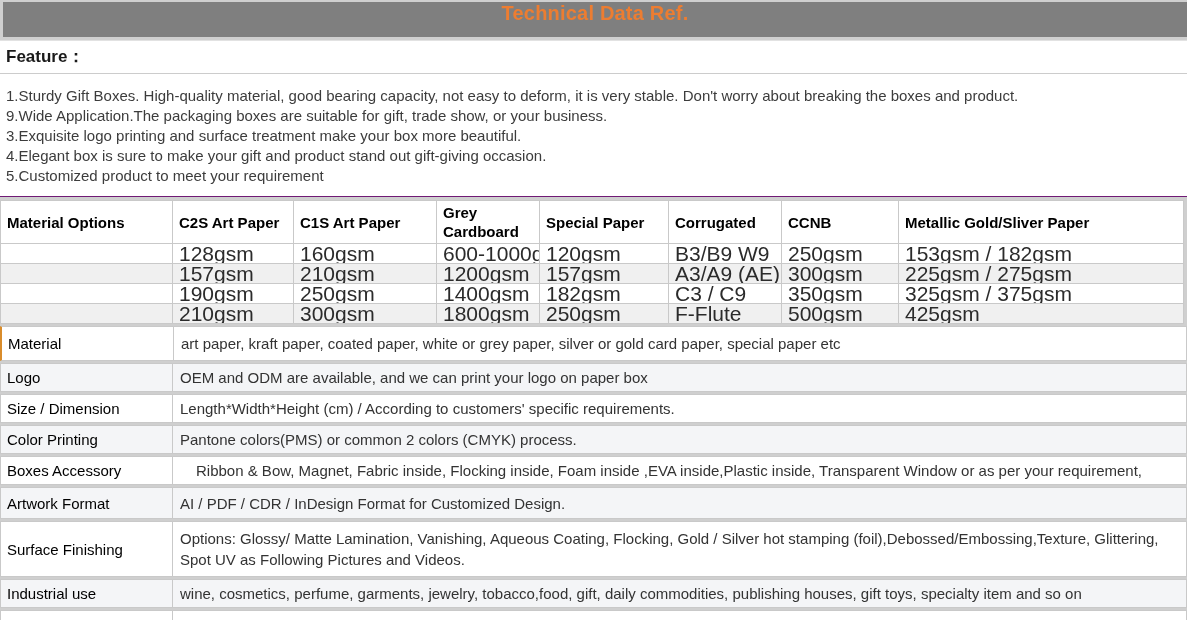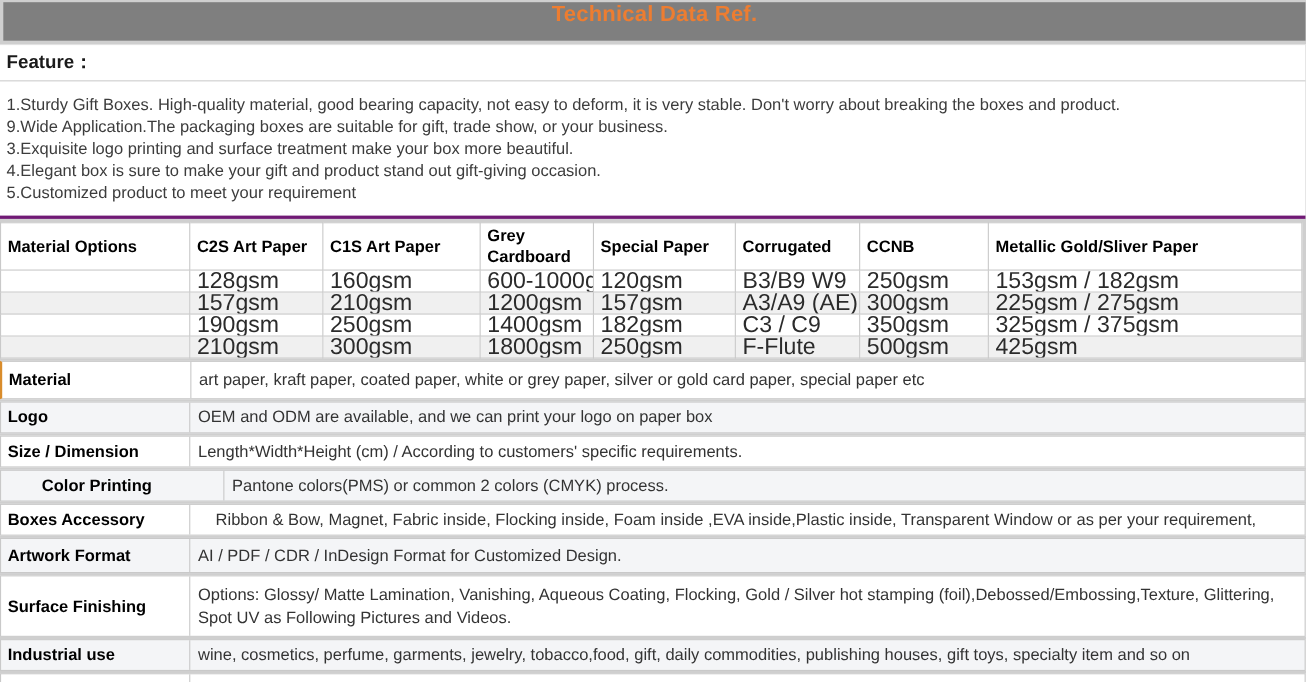--- a/index.html
+++ b/index.html
@@ -14,21 +14,21 @@
     height:35px; margin:2px 0 0 3px;
     background:#7f7f7f;
     display:flex; justify-content:center;
   }
   .titlebar .title {
     color:#ED7D31; font-size:20px; font-weight:bold; letter-spacing:0.2px;
   }
   
   .feature-box {
     margin-top:3px; background:#ffffff;
-    border-top:1px solid #e2e2e2; border-bottom:3px solid #701a75;
+    border-top:1px solid #e2e2e2; border-bottom:1px solid #701a75;
   }
   .feature-heading {
     font-size:17px; font-weight:bold; color:#1a1a1a;
     padding:4px 6px 5px 6px;
     border-bottom:1px solid #cccccc;
   }
   .feature-list { padding:12px 6px 10px 6px; }
   .feature-item {
     font-size:15px; color:#3c3c3c; line-height:20px; white-space:nowrap;
   }
@@ -55,32 +55,32 @@
   
   .spec-rows { margin-top:2px; display:flex; flex-direction:column; gap:2px; }
   .spec-row {
     display:flex; background:#ffffff; border:1px solid #c9c9c9;
     box-sizing:border-box;
   }
   .spec-row:nth-child(even) { background:#f4f5f7; }
   .spec-row:nth-child(1) { border-left:2px solid #d98c2b; min-height:35px; }
   .spec-row:nth-child(2) { min-height:22px; }
   .spec-row:nth-child(3) { min-height:26px; }
-  .spec-row:nth-child(4) { min-height:28px;padding-left:31px; }
+  .spec-row:nth-child(4) { min-height:28px; }
   .spec-row:nth-child(5) { min-height:28px;gap:16px; }
   .spec-row:nth-child(6) { min-height:32px; }
   .spec-row:nth-child(7) { min-height:56px; }
   .spec-row:nth-child(8) { min-height:29px; }
   .spec-row:nth-child(9) { min-height:34px; }
   .spec-label {
     width:172px; min-width:172px; box-sizing:border-box;
     border-right:1px solid #c9c9c9;
     display:flex; align-items:center;
     padding-left:6px;
-    font-size:15px; font-weight:bold; color:#000;
+    font-size:15px; font-weight:normal; color:#000;
   }
   .spec-value {
     flex:1; display:flex; align-items:center;
     padding:3px 10px 3px 7px;
     font-size:15px; color:#333; line-height:21px;
   }
 </style>
 </head>
 <body>
 

